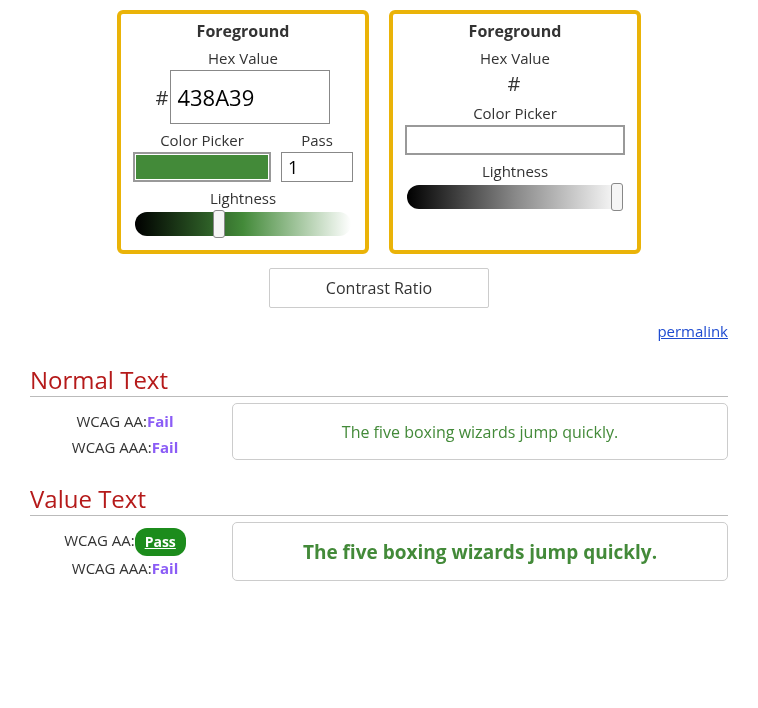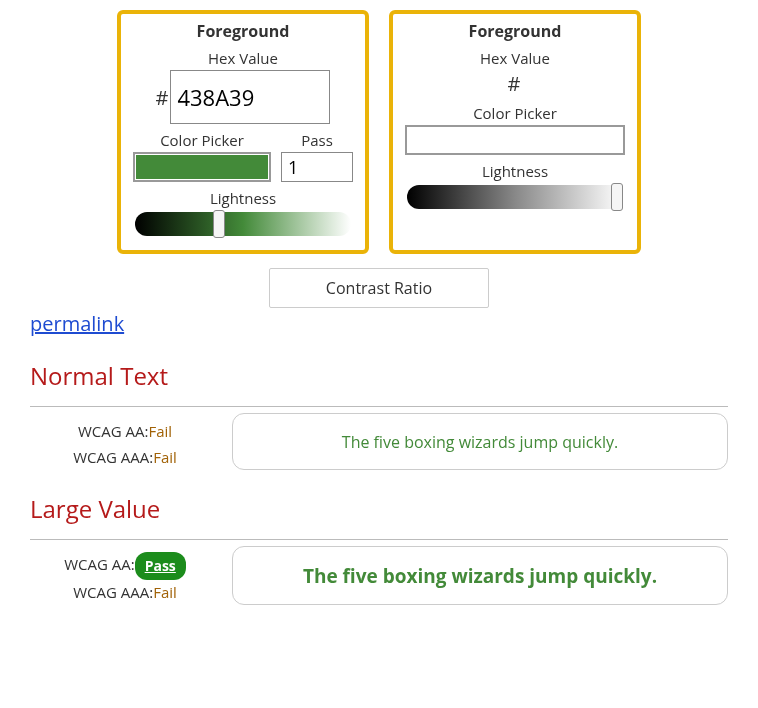--- a/index.html
+++ b/index.html
@@ -94,64 +94,64 @@
   margin: 14px auto 2px;
   text-align: center;
   padding: 8px 10px 6px;
 }
 .ratio-title { font-size: 16px; margin-bottom: 2px; }
 .ratio-value { font-size: 36px; font-weight: 700; letter-spacing: -0.5px; }
 .ratio-value .num { }
 .ratio-value .colon { font-weight: 400; }
 .permalink {
   display: block;
-  text-align: left;
+  text-align: right;
   color: #1e4bd1;
   text-decoration: underline;
-  font-size: 20px;
-  margin-top: 2px;
+  font-size: 15px;
+  margin-top: 13px;
 }
 .section-title {
   color: #b51a1a;
   font-size: 24px;
   font-weight: 400;
   margin-top: 22px;
   border-bottom: 1px solid #bbb;
-  padding-bottom: 14px;
+  padding-bottom: 0;
 }
 .result-row {
   display: flex;
   align-items: stretch;
   margin-top: 6px;
   gap: 12px;
 }
 .result-labels {
   width: 190px;
   padding-top: 6px;
 }
 .result-line {
   display: flex;
   justify-content: center;
   font-size: 15px;
   line-height: 1.7;
 }
-.fail { color: #a16207; font-weight: 400; }
+.fail { color: #8b5cf6; font-weight: 700; }
 .pass {
   background: #1c8c1c;
   color: #fff;
   font-weight: 700;
   padding: 2px 10px;
   border-radius: 12px;
   font-size: 14px;
   text-decoration: underline;
 }
 .sample-box {
   flex: 1;
   border: 1px solid #ccc;
-  border-radius: 12px;
+  border-radius: 5px;
   display: flex;
   align-items: center;
   justify-content: center;
   padding: 14px;
   background: #fff;
 }
 .sample-normal { font-size: 16px; }
 .sample-large { font-size: 19px; font-weight: 700; }
 </style>
 </head>
@@ -216,21 +216,21 @@
     <div class="result-line">
       <span>WCAG AAA:</span>
       <span class="fail">Fail</span>
     </div>
   </div>
   <div class="sample-box">
     <span class="sample-normal" id="normal-sample" style="color: rgb(67, 138, 57);">The five boxing wizards jump quickly.</span>
   </div>
 </div>
 
-<h2 class="section-title">Large Value</h2>
+<h2 class="section-title">Value Text</h2>
 <div class="result-row">
   <div class="result-labels">
     <div class="result-line">
       <span>WCAG AA:</span>
       <span class="pass">Pass</span>
     </div>
     <div class="result-line">
       <span>WCAG AAA:</span>
       <span class="fail">Fail</span>
     </div>

